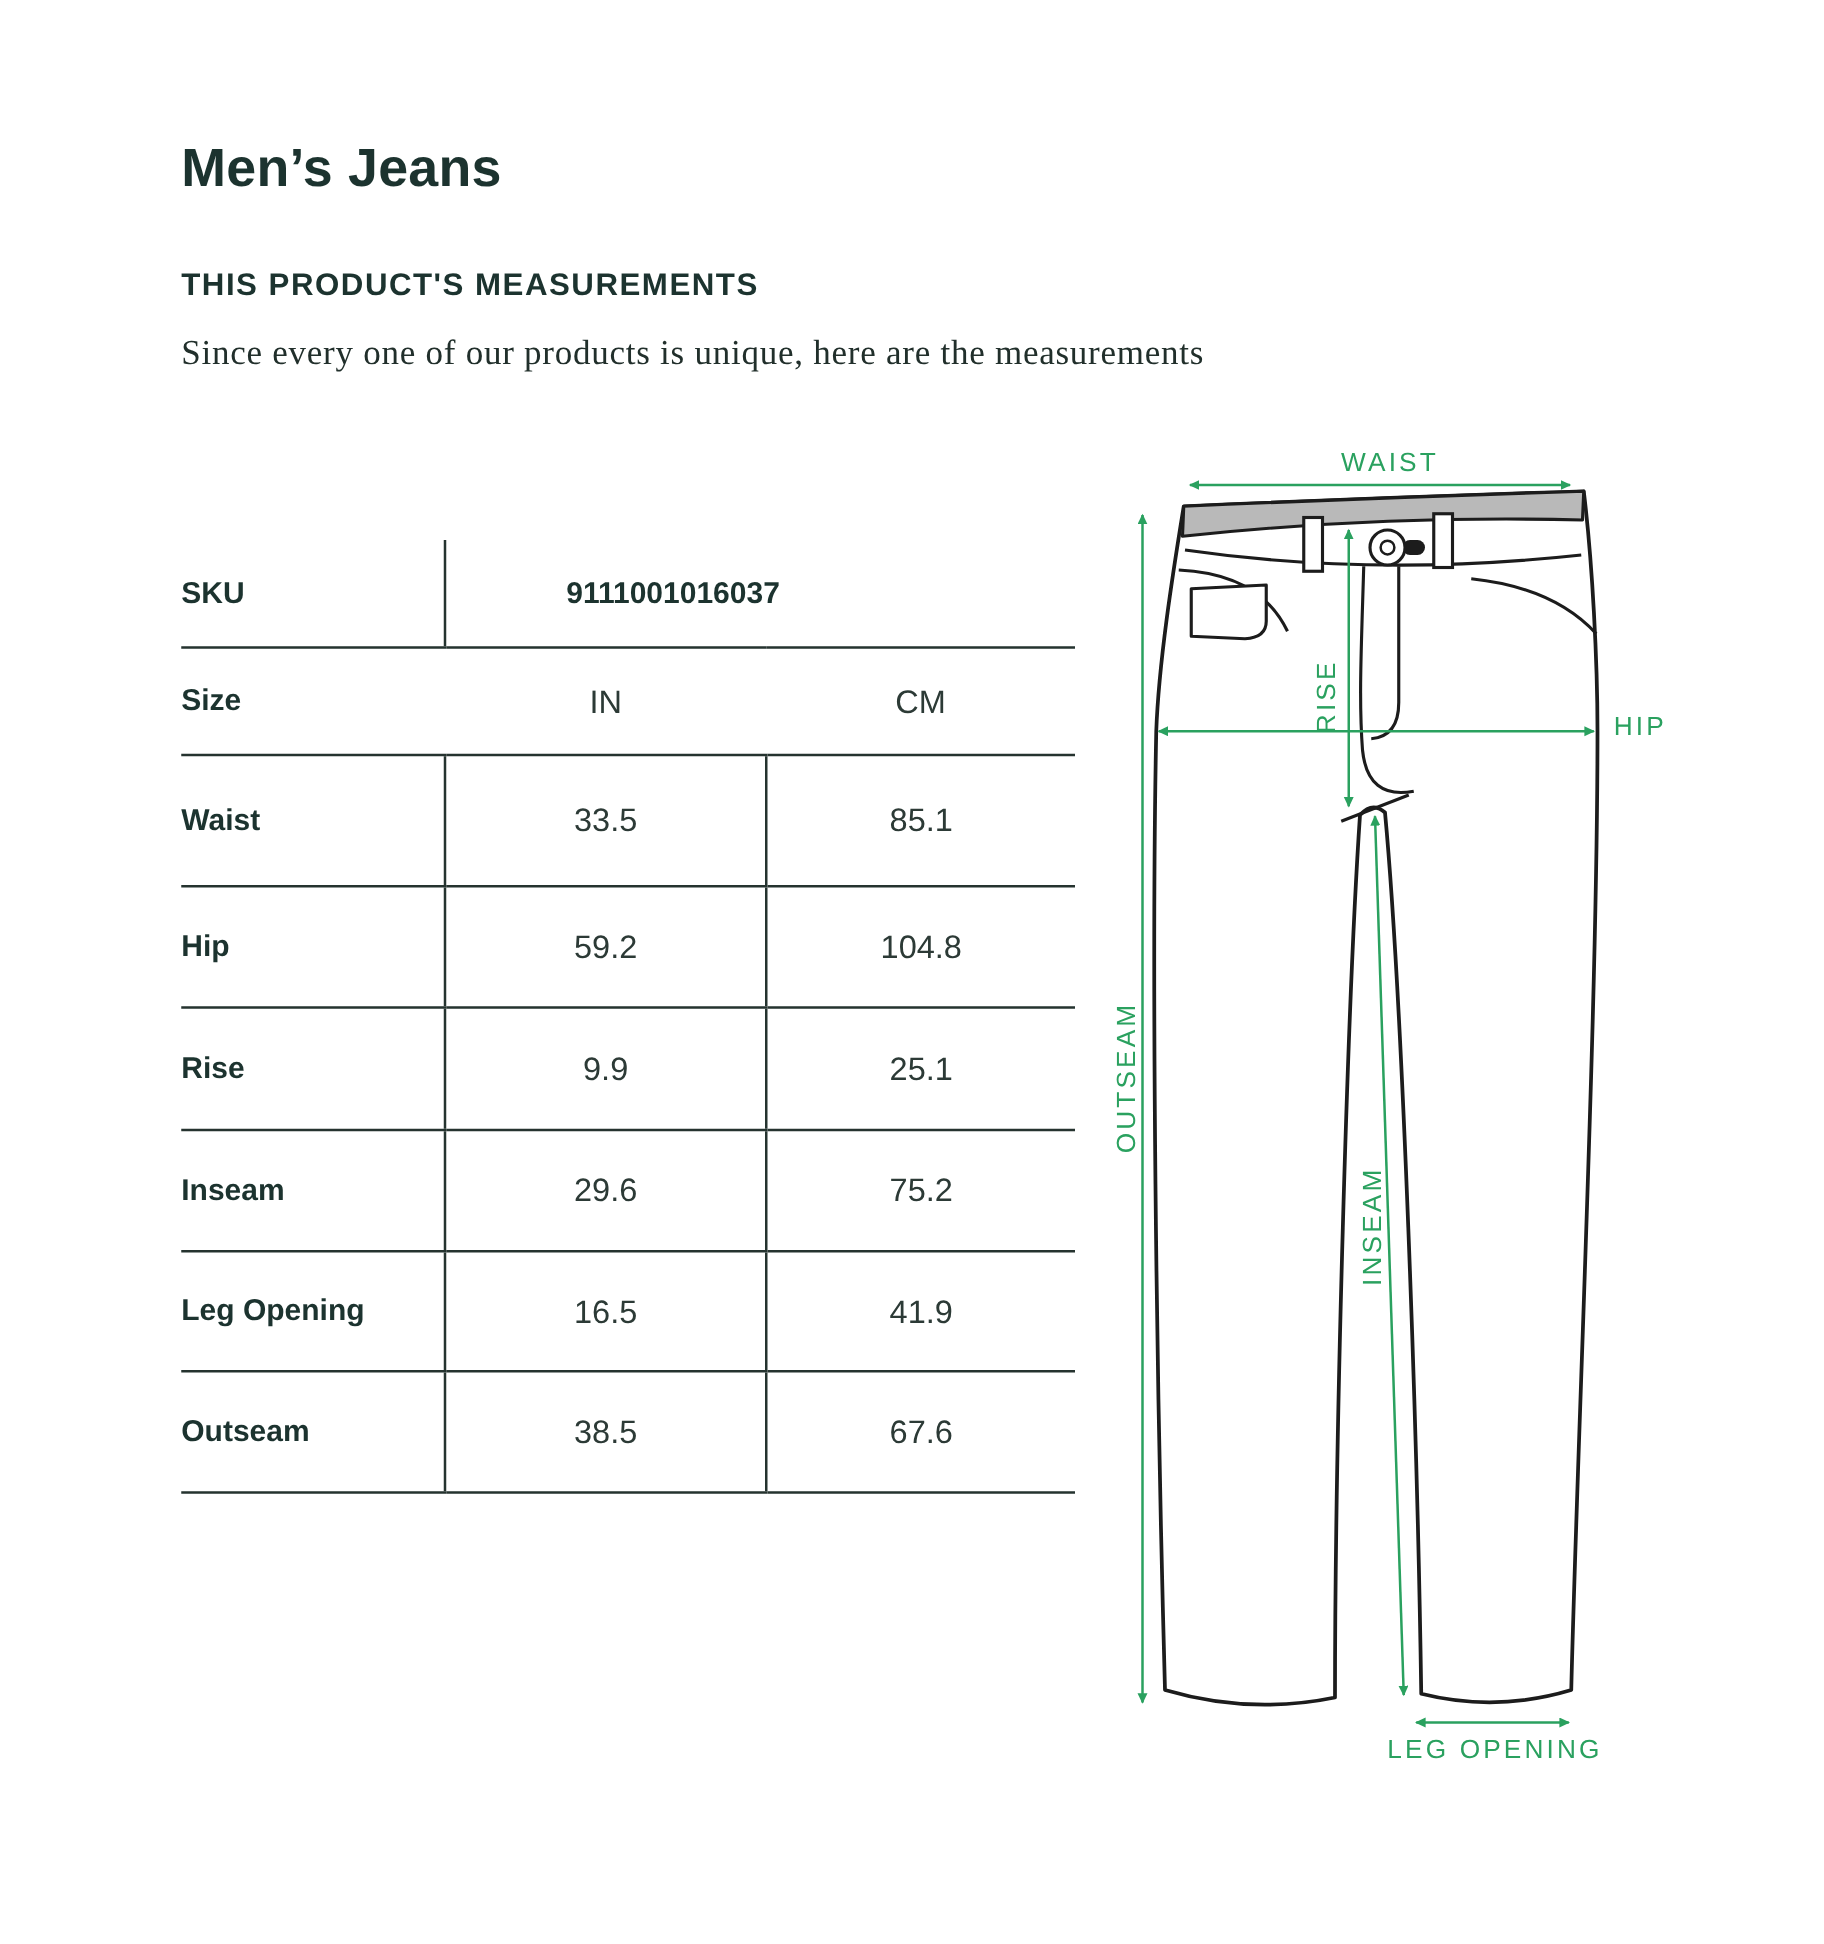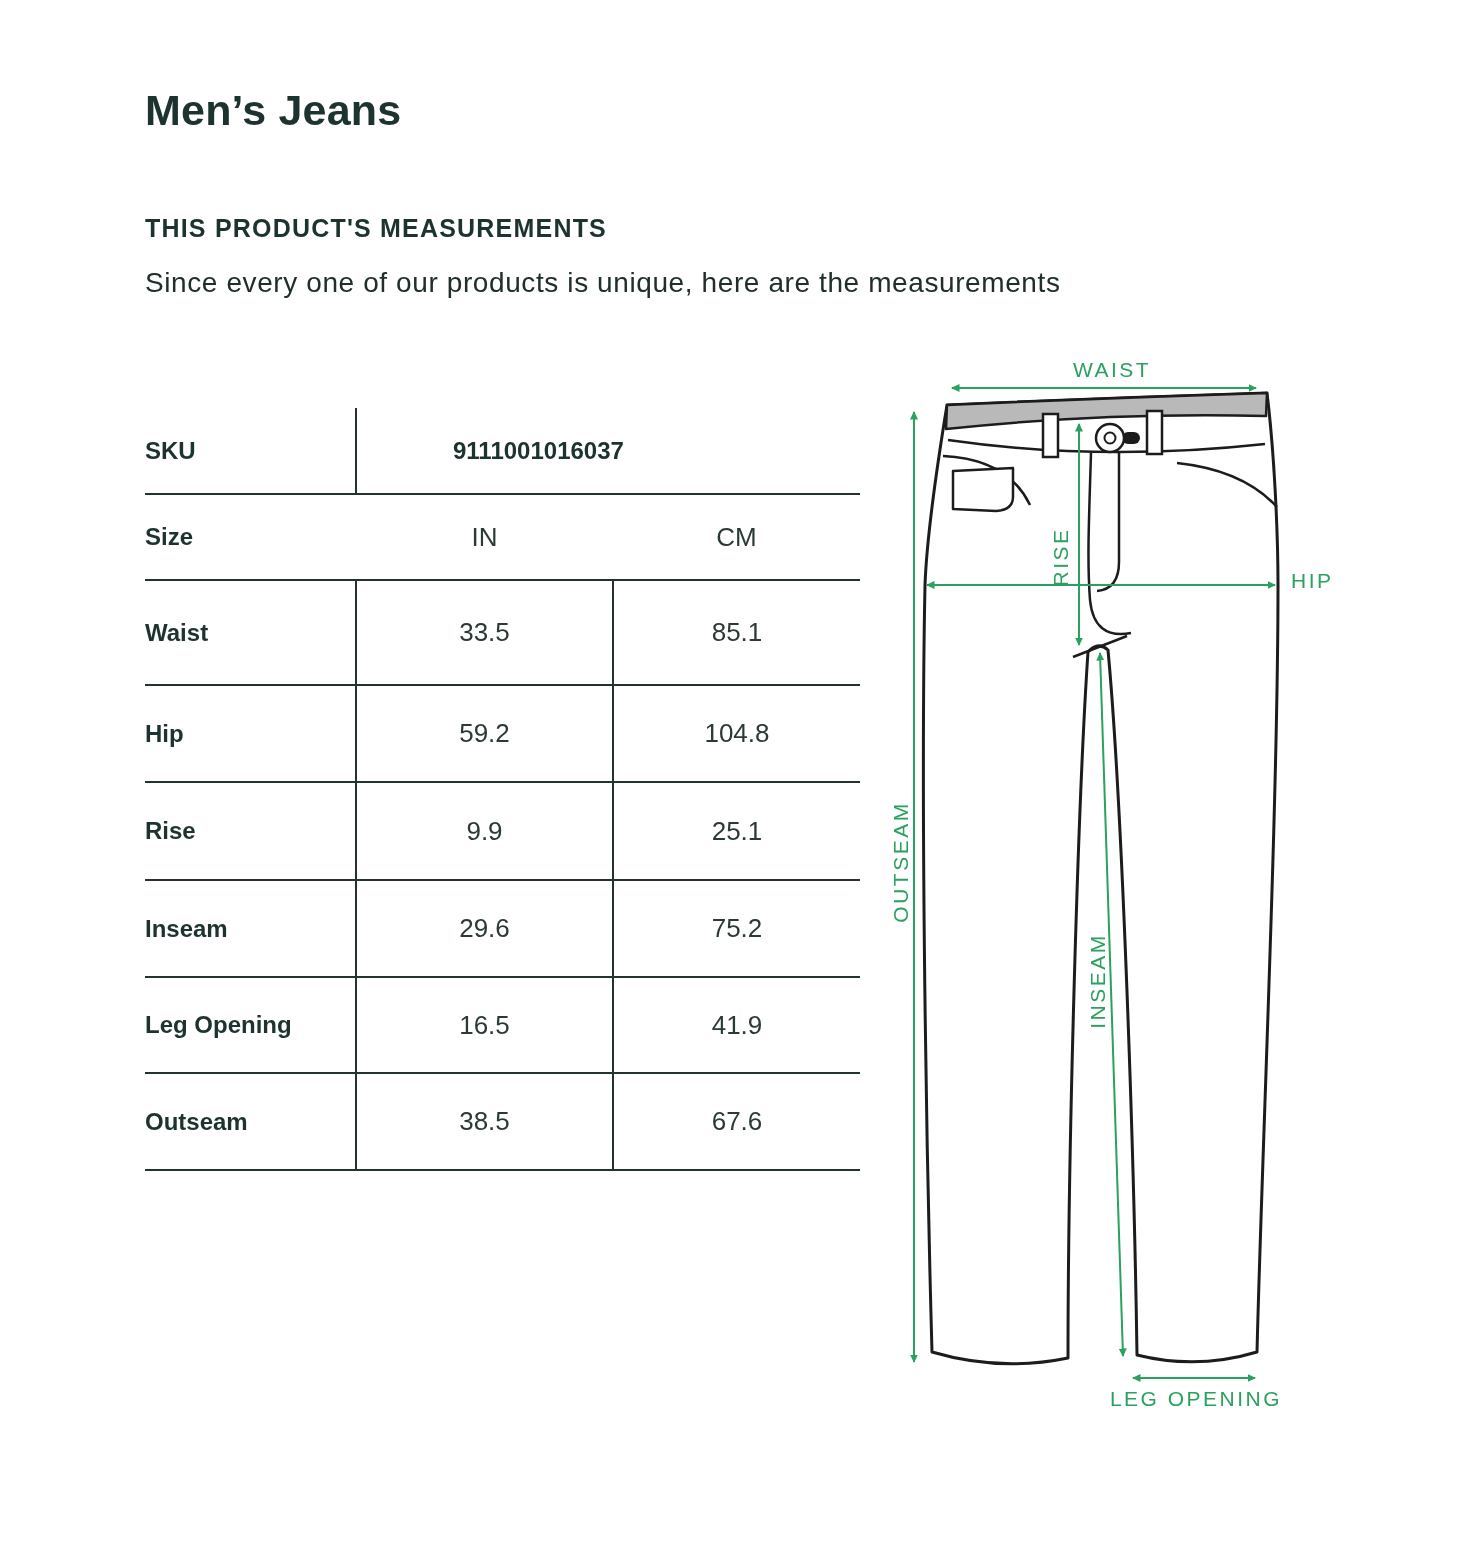--- a/index.html
+++ b/index.html
@@ -9,21 +9,21 @@
     position: relative;
     width: 1459px;
     height: 1555px;
     background: #ffffff;
     overflow: hidden;
   }
 
   .title {
     position: absolute;
     left: 145px;
-    top: 86px;
+    top: 111px;
     font-size: 43px;
     font-weight: 700;
     color: #1c332f;
     letter-spacing: 0.2px;
   }
 
   .section-heading {
     position: absolute;
     left: 145px;
     top: 214px;
@@ -35,28 +35,29 @@
 
   .intro {
     position: absolute;
     left: 145px;
     top: 265px;
     font-size: 28px;
     font-weight: 400;
     color: #212f2b;
     letter-spacing: 0.6px;
     line-height: 36px;
+    font-family: Liberation Serif, serif;
   }
   .intro span { display: block; }
 
   
   table.meas {
     position: absolute;
     left: 145px;
-    top: 408px;
+    top: 432px;
     width: 715px;
     border-collapse: collapse;
     table-layout: fixed;
     color: #1c332f;
   }
   table.meas td { vertical-align: middle; }
 
   tr.r-sku   { height: 86px; }
   tr.r-size  { height: 86px; }
   tr.r-d1 { height: 105px; }

